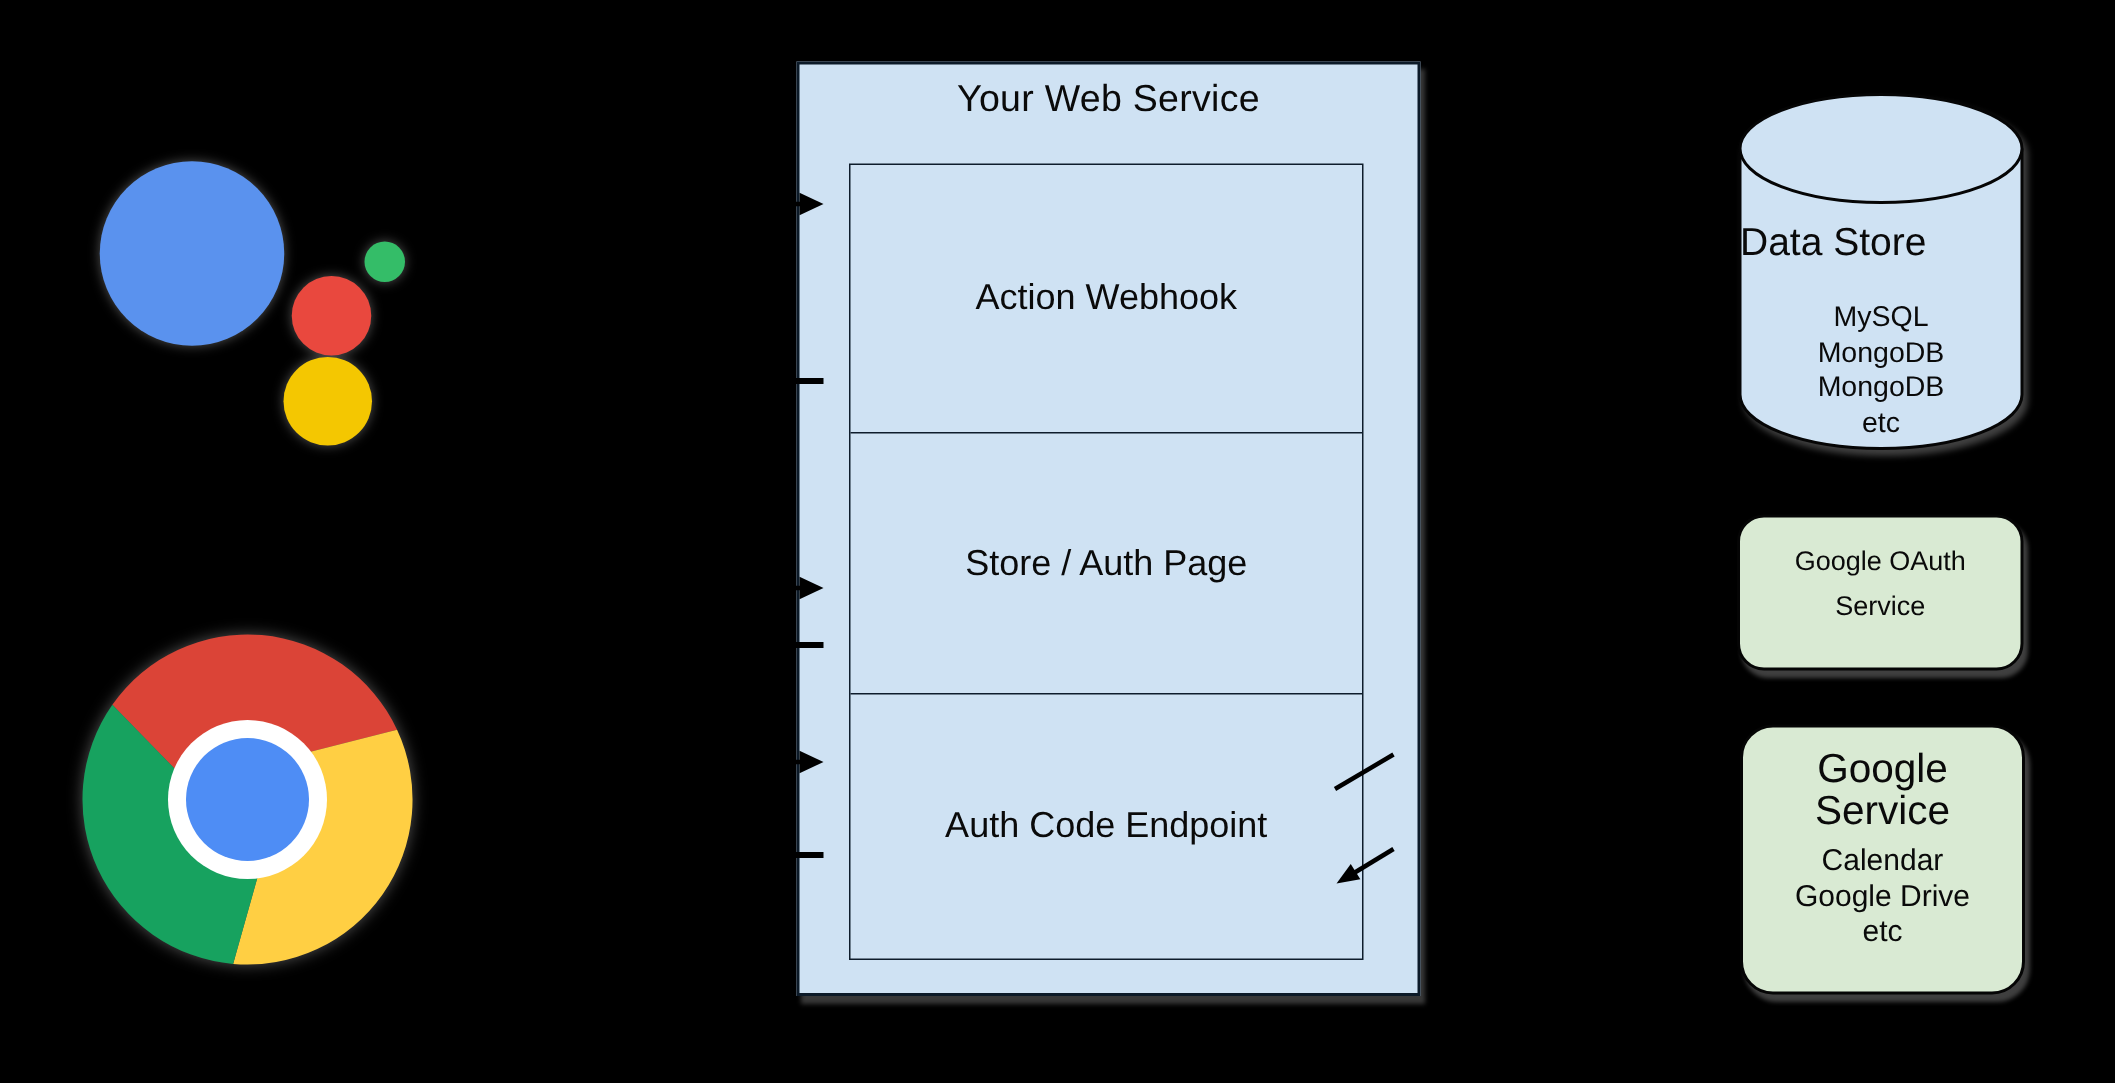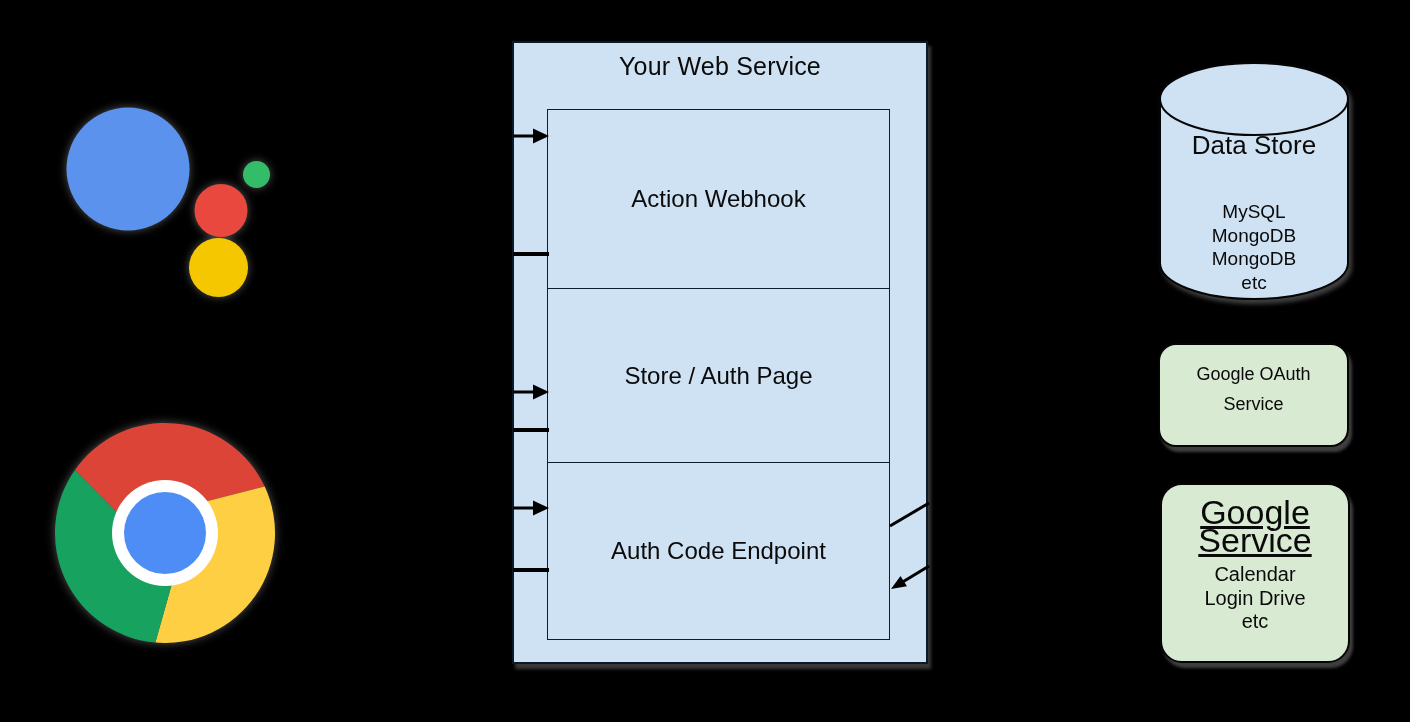--- a/index.html
+++ b/index.html
@@ -9,47 +9,47 @@
   }
   .abs{position:absolute;}
   svg{display:block;}
 
   
   .assistant-svg{left:40px;top:85px;filter:drop-shadow(0 0 4px rgba(150,150,150,.55));}
   .chrome-svg{left:54px;top:422px;filter:drop-shadow(0 0 5px rgba(150,150,150,.55));}
 
   
   .webservice{
-    left:512px;top:41px;width:416px;height:623px;box-sizing:border-box;
+    left:531px;top:41px;width:416px;height:623px;box-sizing:border-box;
     background:#cfe2f3;border:2px solid #0c1a28;
     box-shadow:3px 5px 3px rgba(125,125,125,.45);
   }
   .ws-title{position:absolute;left:0;top:9px;width:100%;text-align:center;
     font-size:25px;letter-spacing:.2px;}
   .ws-sections{position:absolute;left:33px;top:66px;width:343px;height:531px;
     box-sizing:border-box;border:1.5px solid #0e1c2b;display:flex;flex-direction:column;}
   .ws-section{box-sizing:border-box;display:flex;align-items:center;justify-content:center;}
   .ws-section + .ws-section{border-top:1.5px solid #0e1c2b;}
   .ws-section .lbl{font-size:24px;}
   .sec-1{height:179px;}
   .sec-2{height:174px;}
   .sec-3{height:178px;}
 
   
   .cylinder-svg{left:1146px;top:49px;filter:drop-shadow(3px 4px 2px rgba(125,125,125,.5));}
-  .ds-title{left:1160px;top:130px;width:188px;text-align:center;font-size:26px;}
+  .ds-title{left:1160px;top:146px;width:188px;font-size:26px;}
   .ds-items{left:1160px;top:200px;width:188px;text-align:center;font-size:19px;line-height:23.5px;}
 
   
   .greenbox{box-sizing:border-box;background:#d9ead3;border:2.5px solid #050505;
     box-shadow:3px 5px 3px rgba(125,125,125,.5);text-align:center;}
   .oauth{left:1158px;top:343px;width:191px;height:104px;border-radius:18px;
     padding-top:14px;font-size:18px;line-height:30px;}
   .gservice{left:1160px;top:483px;width:190px;height:180px;border-radius:22px;padding-top:13px;}
-  .gs-title{font-size:34px;line-height:28px;text-decoration:underline;}
+  .gs-title{font-size:27px;line-height:28px;}
   .gs-items{margin-top:9px;font-size:20px;line-height:23.5px;}
 
   
   .arrows-svg{left:0;top:0;pointer-events:none;}
   .arrows-svg line{stroke:#000;}
   .arrows-svg polygon{fill:#000;}
 </style>
 </head>
 <body>
 
@@ -102,21 +102,21 @@
     <div>Service</div>
   </div>
 
   <div class="abs greenbox gservice">
     <div class="gs-title">
       <div>Google</div>
       <div>Service</div>
     </div>
     <div class="gs-items">
       <div>Calendar</div>
-      <div>Login Drive</div>
+      <div>Google Drive</div>
       <div>etc</div>
     </div>
   </div>
 
   <svg class="abs arrows-svg" width="1410" height="722" viewBox="0 0 1410 722">
 
     <line x1="513" y1="136" x2="535" y2="136" stroke-width="3"></line>
     <polygon points="549,136 533,128.5 533,143.5"></polygon>
     <line x1="513" y1="254" x2="549" y2="254" stroke-width="4"></line>
 

